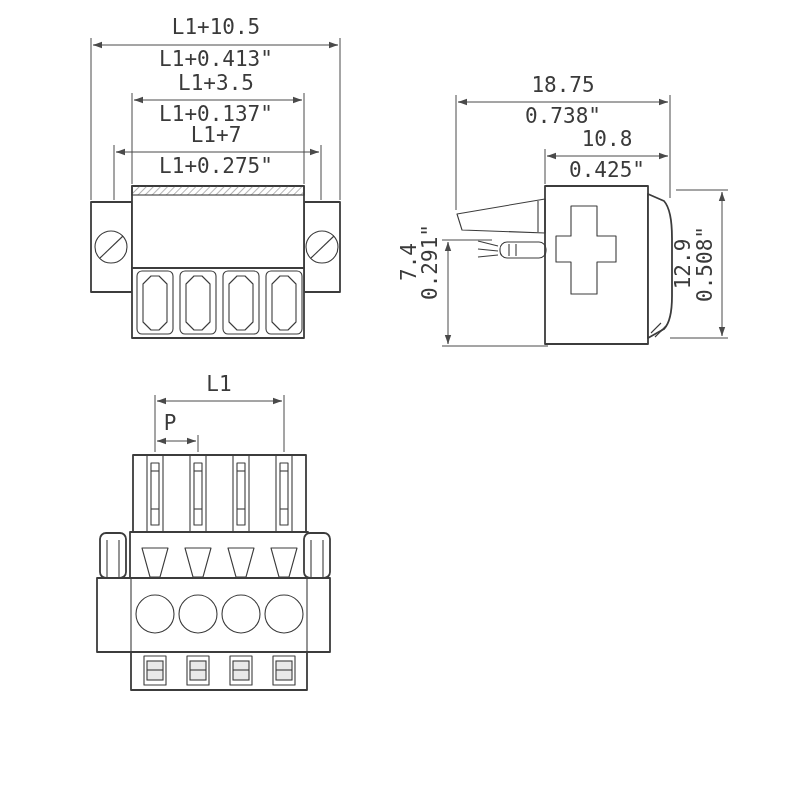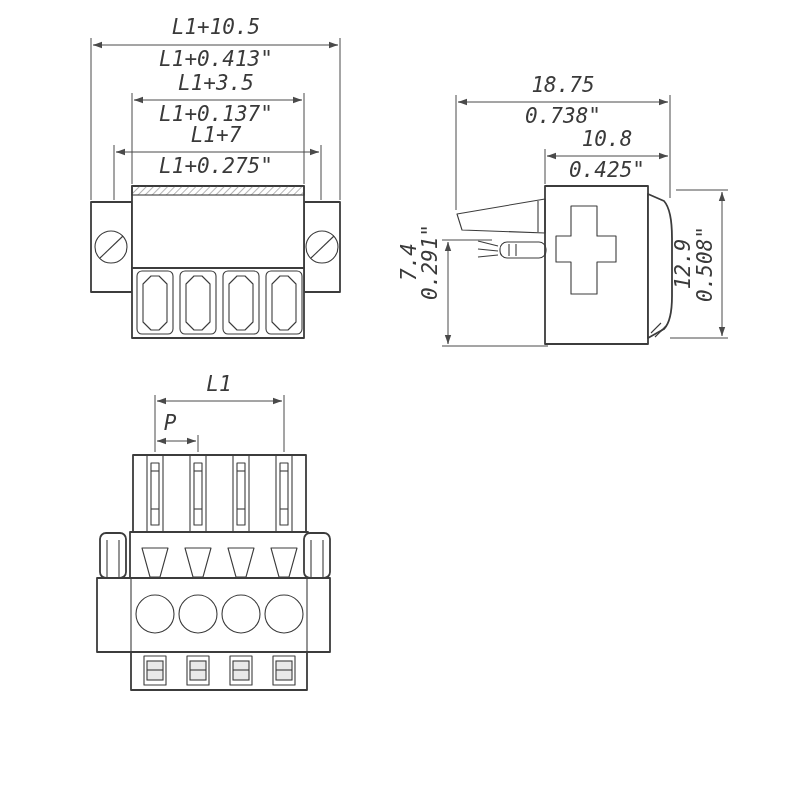--- a/index.html
+++ b/index.html
@@ -1,16 +1,16 @@
 <!DOCTYPE html>
 <html><head>
 <meta charset="utf-8">
 <style>
   html,body{margin:0;padding:0;background:#ffffff;}
-  .canvas{width:800px;height:800px;background:#ffffff;position:relative;overflow:hidden;font-style:italic;}
+  .canvas{width:800px;height:800px;background:#ffffff;position:relative;overflow:hidden;}
   svg text{font-family:"DejaVu Sans Mono","Liberation Mono",monospace;font-size:21px;fill:#3a3a3a;}
   .dimtext{text-anchor:middle;}
   .outline{fill:#ffffff;stroke:#3c3c3c;stroke-width:1.8;stroke-linejoin:round;}
   .thin{fill:none;stroke:#3c3c3c;stroke-width:1.1;stroke-linejoin:round;}
   .dimline{stroke:#4a4a4a;stroke-width:1;fill:none;}
   .ext{stroke:#4a4a4a;stroke-width:1;}
   .hatchrect{stroke:#3c3c3c;stroke-width:1.1;}
   .innerfill{fill:#e9e9e9;stroke:#3c3c3c;stroke-width:1.1;}
 </style>
 </head>

